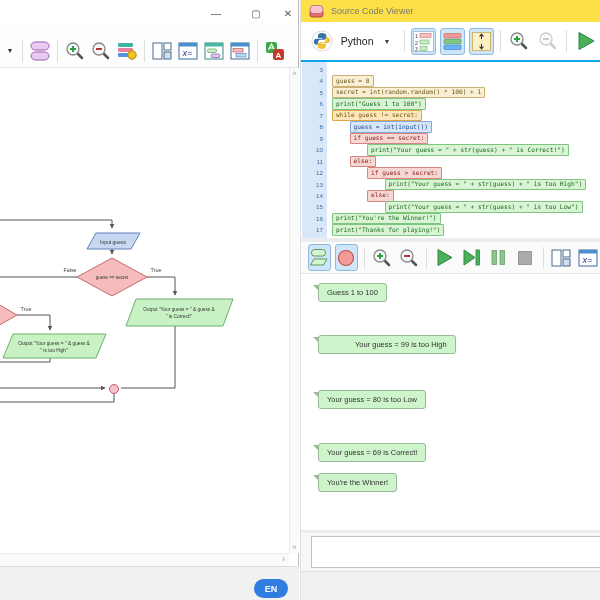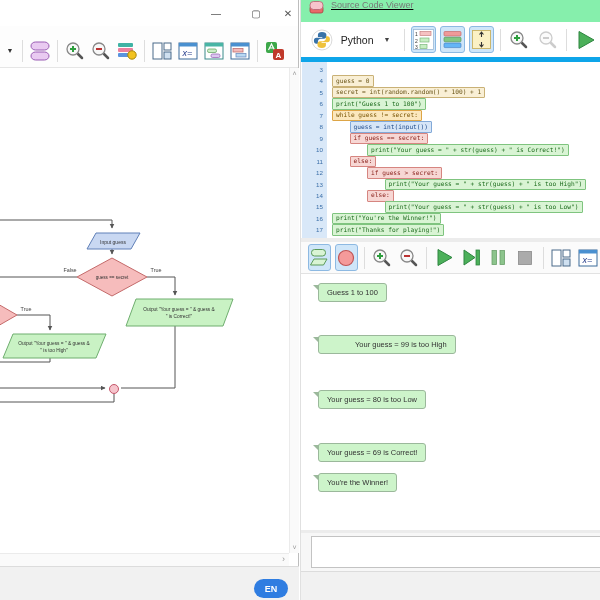--- a/index.html
+++ b/index.html
@@ -27,24 +27,24 @@
   .hscroll .rt { position:absolute; right:4px; top:0px; }
   .statusbar { position:absolute; left:0; top:566px; width:299px; height:34px; background:#f1f1f1;
     border-top:1px solid #dcdcdc; }
   .en-pill { position:absolute; left:254px; top:12px; width:34px; height:19px; border-radius:10px;
     color:#fff; font-size:9px; font-weight:bold; display:flex; align-items:center; justify-content:center; }
 
   
   svg text { font-family:"Liberation Sans", sans-serif; }
 
   
-  .sc-titlebar { position:relative; height:22px; background:#86efac; display:flex; align-items:flex-start; padding-left:8px;text-decoration:underline; }
+  .sc-titlebar { position:relative; height:22px; background:#fde047; display:flex; align-items:center; padding-left:8px; }
   .sc-title { font-size:9px; color:#777; margin-left:6px; }
   .sc-toolbar { display:flex; align-items:center; height:40px; background:#ffffff;
-    border-bottom:5px solid #0ea5e9; padding:0 0 0 10px; }
+    border-bottom:2px solid #0ea5e9; padding:0 0 0 10px; }
   .lang-label { font-size:10.5px; color:#222; margin:0 10px 0 8px; }
   .dd-arrow { font-size:7px; color:#444; margin-right:10px; }
   .btn { width:27px; height:27px; display:flex; align-items:center; justify-content:center;
     border:1px solid transparent; border-radius:3px; margin:0 2px; background:transparent; }
   .btn.active { background:#cfe6f9; border-color:#8db9e2; }
   .code-area { position:absolute; left:0; top:62px; width:300px; height:176px; background:#fff; overflow:hidden; }
   .gutter { position:absolute; left:1px; top:0; width:25px; height:176px; background:#d9e8f8; }
   .gut-num { position:absolute; right:4px; font-size:6.2px; color:#3a6ea8; }
   .code-box { position:absolute; border:1px solid; font-family:"DejaVu Sans Mono", monospace;
     font-size:6.2px; line-height:6.6px; padding:1.5px 3px; white-space:nowrap; border-radius:1px; }

